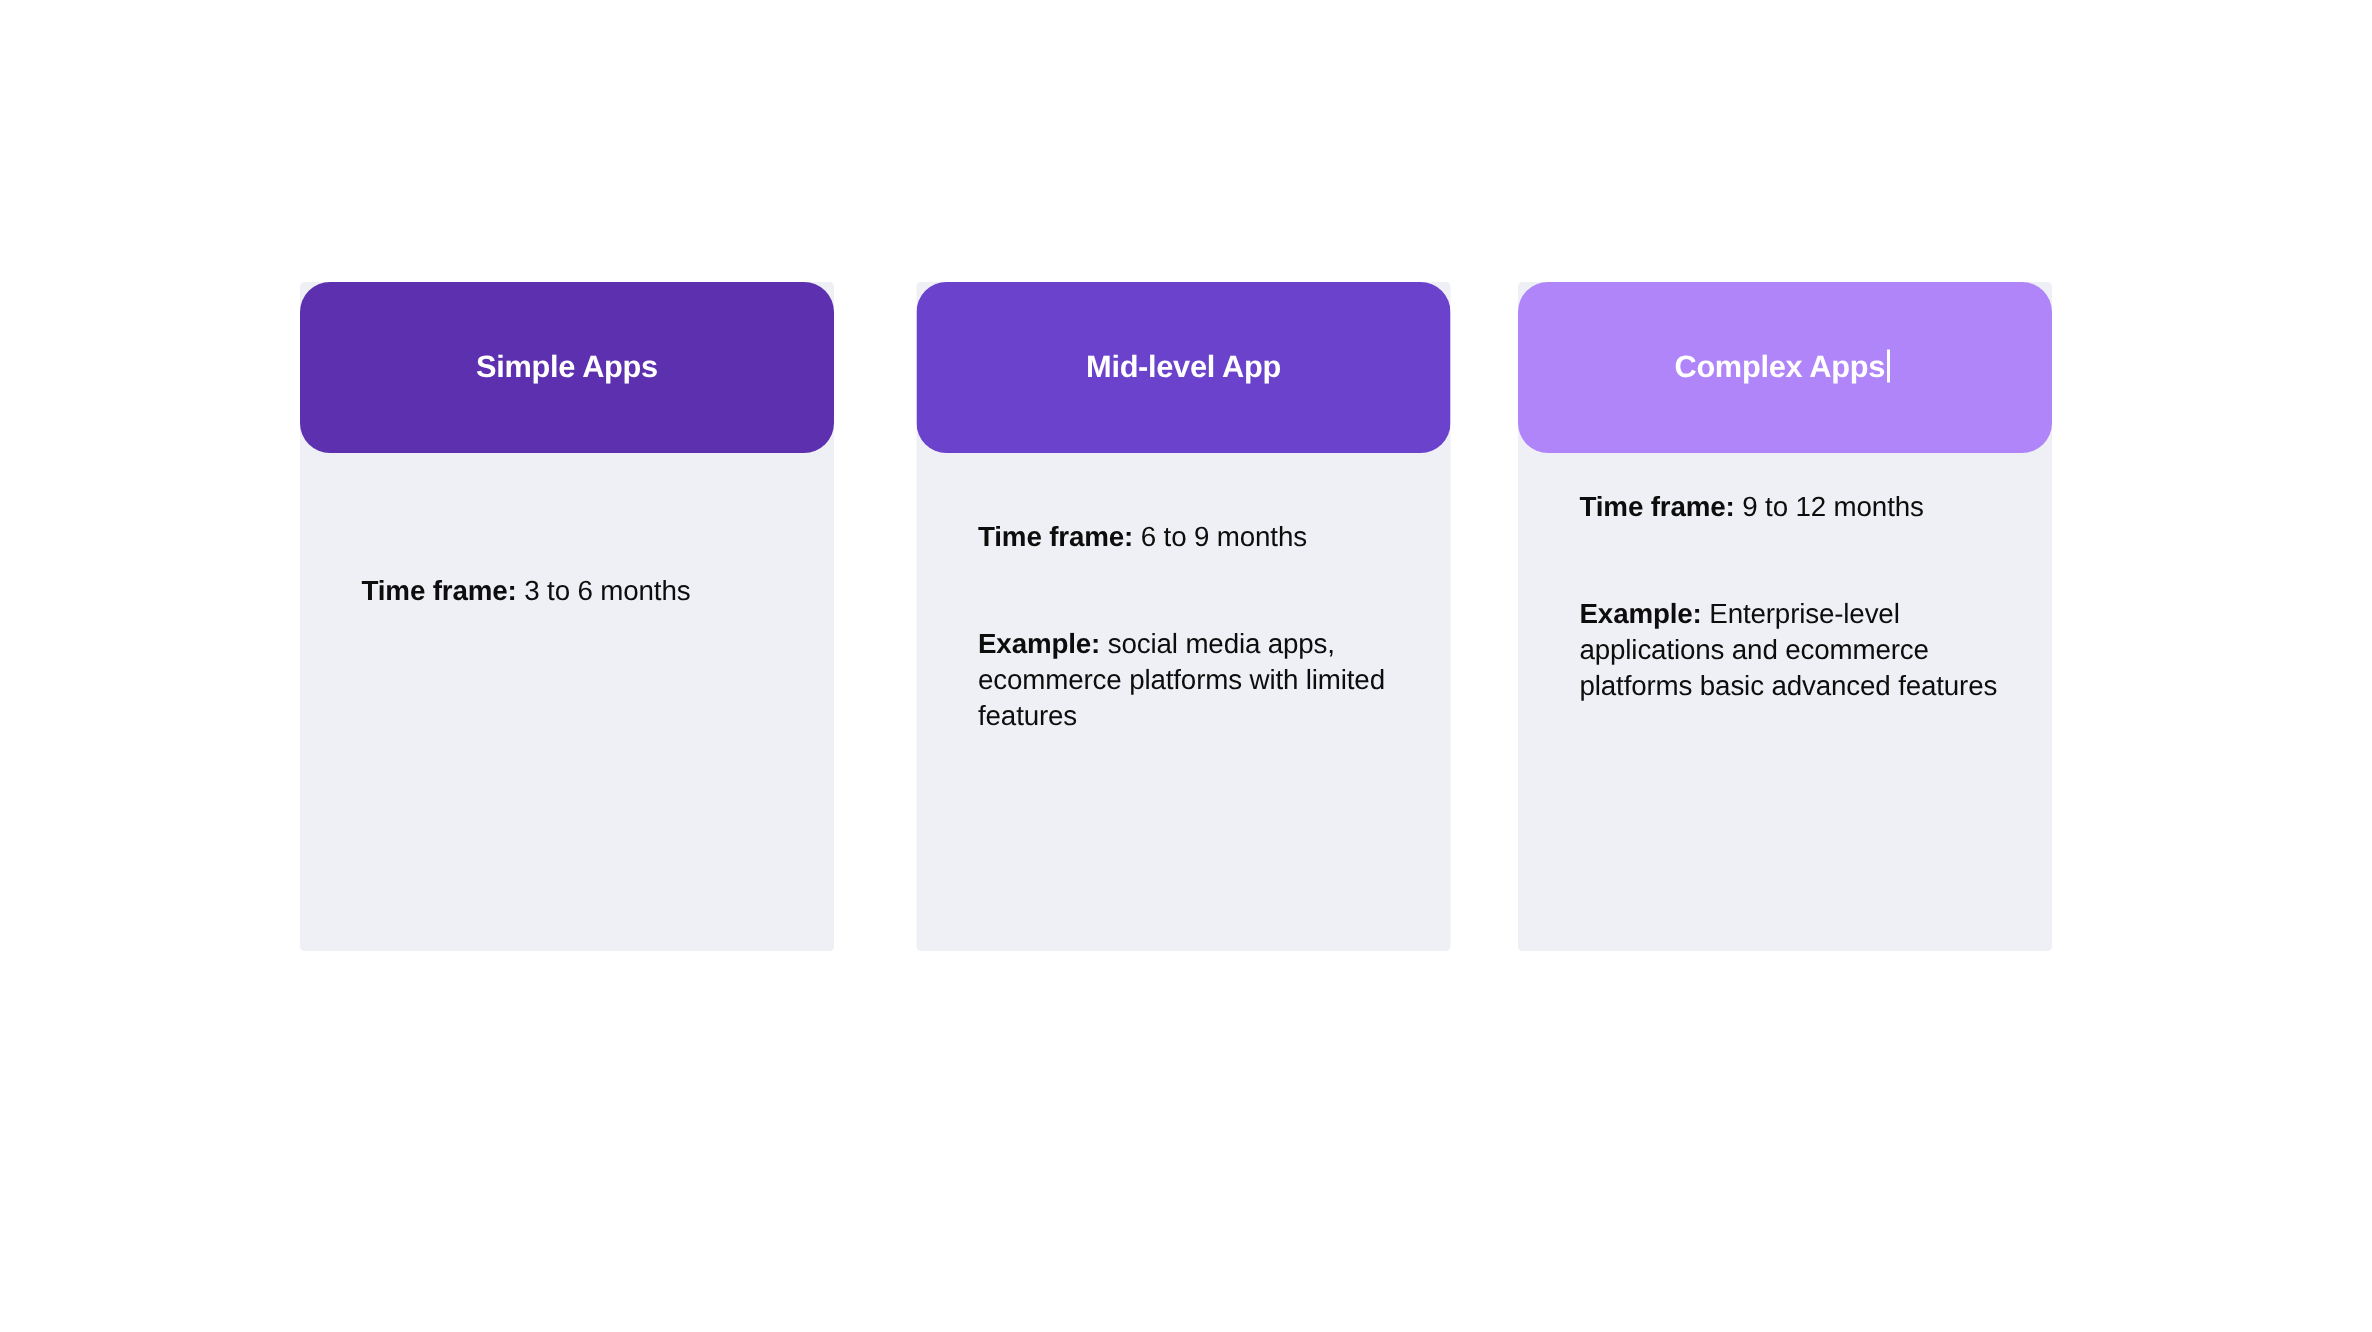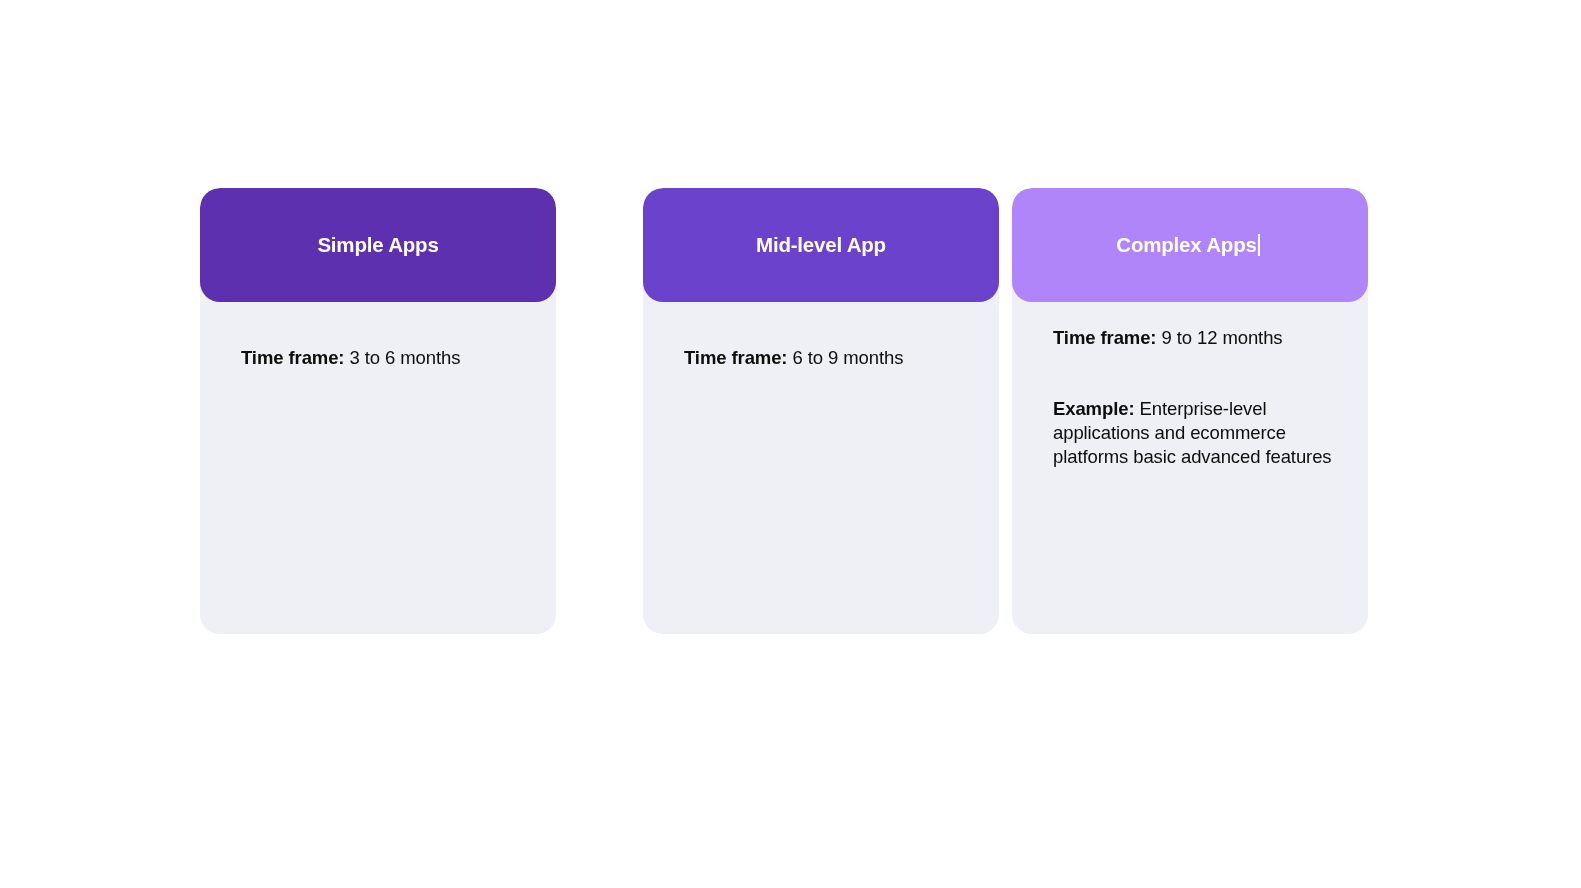--- a/index.html
+++ b/index.html
@@ -22,26 +22,26 @@
     width: 1581px;
     height: 888px;
   }
 
   .card {
     position: absolute;
     top: 188px;
     width: 356px;
     height: 446px;
     background: #eff0f5;
-    border-radius: 20px;
+    border-radius: 3px;
     overflow: hidden;
   }
 
   .card-1 { left: 200px; }
-  .card-2 { left: 643px; }
+  .card-2 { left: 611px; }
   .card-3 { left: 1012px; }
 
   .card-header {
     position: absolute;
     left: 0;
     top: 0;
     width: 100%;
     height: 114px;
     border-radius: 20px;
     display: flex;
@@ -77,21 +77,21 @@
     width: 100%;
     padding: 0;
     box-sizing: border-box;
   }
 
   .body-inner {
     padding-left: 41px;
     padding-right: 22px;
   }
 
-  .card-1 .body-inner { padding-top: 44px; }
+  .card-1 .body-inner { padding-top: 44px; margin-top: 36px; }
   .card-2 .body-inner { padding-top: 44px; }
   .card-3 .body-inner { padding-top: 24px; }
 
   .field {
     color: #0d0d0d;
     font-size: 18.5px;
     line-height: 24px;
     letter-spacing: -0.1px;
   }
 
@@ -127,20 +127,23 @@
 
   <div class="card card-2">
     <div class="card-header" style="background: rgb(106, 66, 204);">
       <div class="card-header-title">Mid-level App</div>
     </div>
     <div class="card-body">
       <div class="body-inner">
         <div class="field">
           <b>Time frame:</b><span> </span><span class="field-value">6 to 9 months</span>
         </div>
+        <div class="field field-example">
+          <b>Example:</b><span> </span><span class="field-value">social media apps, ecommerce platforms with limited features</span>
+        </div>
       </div>
     </div>
   </div>
 
   <div class="card card-3">
     <div class="card-header" style="background: rgb(176, 133, 249); padding-left: 14px;">
       <div class="card-header-title">
         <span>Complex Apps</span><span class="text-caret"></span>
       </div>
     </div>

